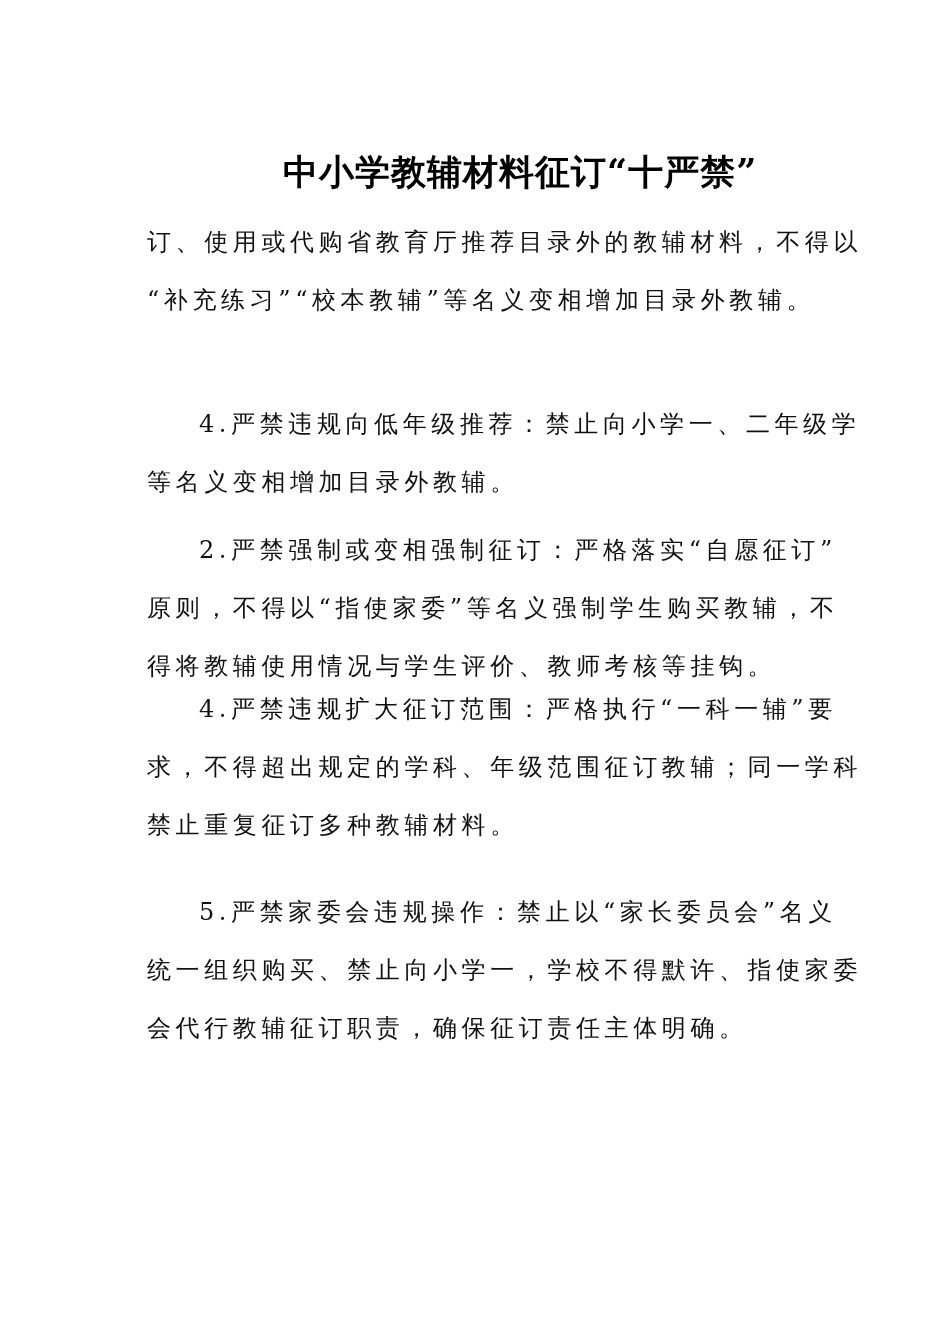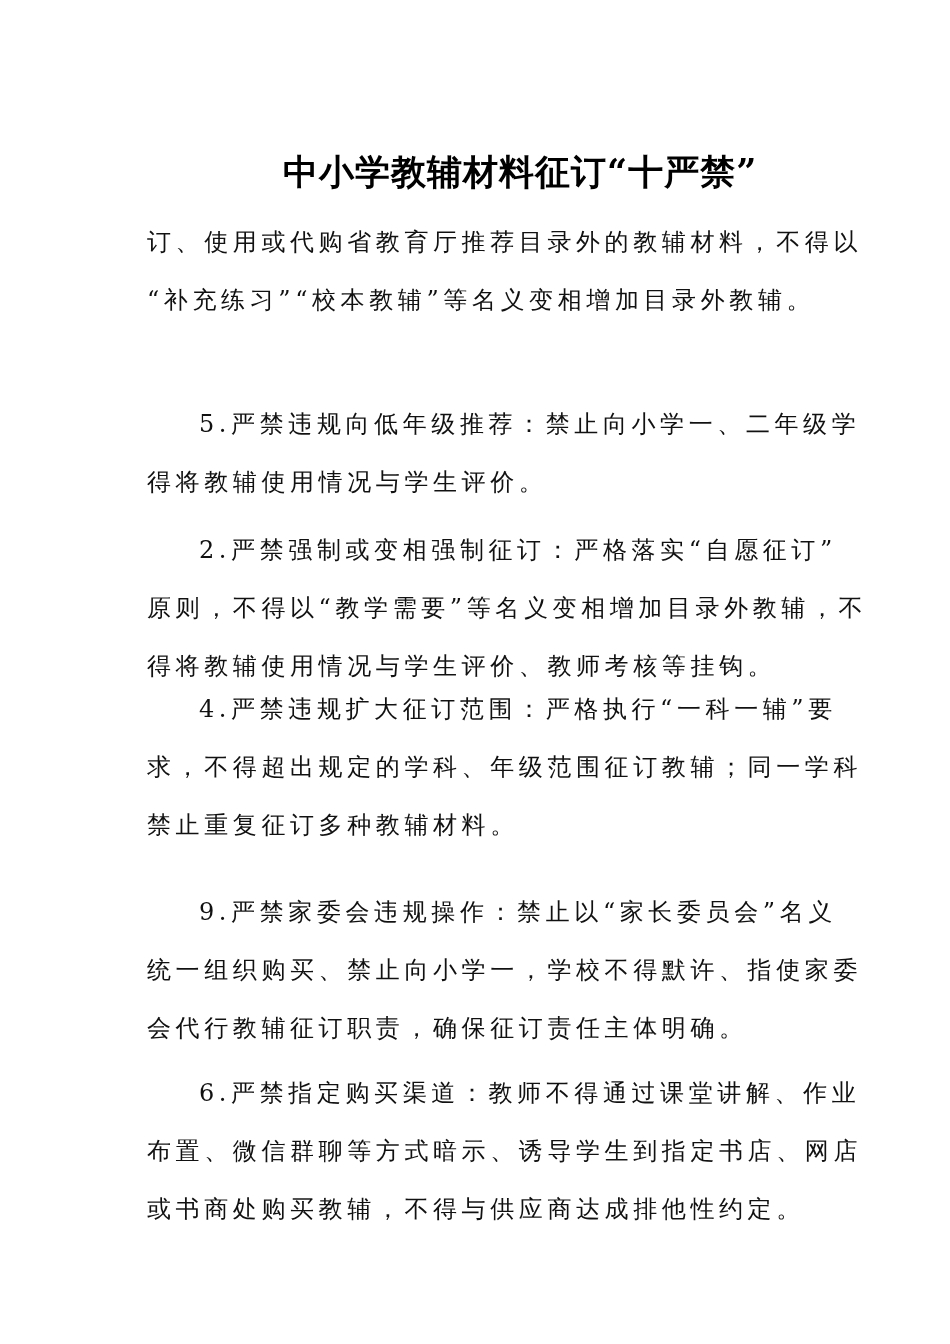--- a/index.html
+++ b/index.html
@@ -59,41 +59,36 @@
 <div class="page">
 
   <div class="doc-title">中小学教辅材料征订“十严禁”</div>
 
   <div class="rule-block" style="top:189px;">
     <div class="line">订、使用或代购省教育厅推荐目录外的教辅材料，不得以</div>
     <div class="line">“补充练习”“校本教辅”等名义变相增加目录外教辅。</div>
   </div>
 
   <div class="rule-block" style="top:371px;">
-    <div class="line first">5.严禁违规向低年级推荐：禁止向小学一、二年级学</div>
-    <div class="line">得将教辅使用情况与学生评价。</div>
+    <div class="line first">4.严禁违规向低年级推荐：禁止向小学一、二年级学</div>
+    <div class="line">等名义变相增加目录外教辅。</div>
   </div>
 
   <div class="rule-block" style="top:497px;">
     <div class="line first">2.严禁强制或变相强制征订：严格落实“自愿征订”</div>
-    <div class="line">原则，不得以“教学需要”等名义变相增加目录外教辅，不</div>
+    <div class="line">原则，不得以“指使家委”等名义强制学生购买教辅，不</div>
     <div class="line">得将教辅使用情况与学生评价、教师考核等挂钩。</div>
   </div>
 
   <div class="rule-block" style="top:656px;">
     <div class="line first">4.严禁违规扩大征订范围：严格执行“一科一辅”要</div>
     <div class="line">求，不得超出规定的学科、年级范围征订教辅；同一学科</div>
     <div class="line">禁止重复征订多种教辅材料。</div>
   </div>
 
   <div class="rule-block" style="top:859px;">
-    <div class="line first">9.严禁家委会违规操作：禁止以“家长委员会”名义</div>
+    <div class="line first">5.严禁家委会违规操作：禁止以“家长委员会”名义</div>
     <div class="line">统一组织购买、禁止向小学一，学校不得默许、指使家委</div>
     <div class="line">会代行教辅征订职责，确保征订责任主体明确。</div>
   </div>
 
-  <div class="rule-block" style="top:1040px;">
-    <div class="line first">6.严禁指定购买渠道：教师不得通过课堂讲解、作业</div>
-    <div class="line">布置、微信群聊等方式暗示、诱导学生到指定书店、网店</div>
-    <div class="line">或书商处购买教辅，不得与供应商达成排他性约定。</div>
-  </div>
 
 </div>
 
 </body></html>

